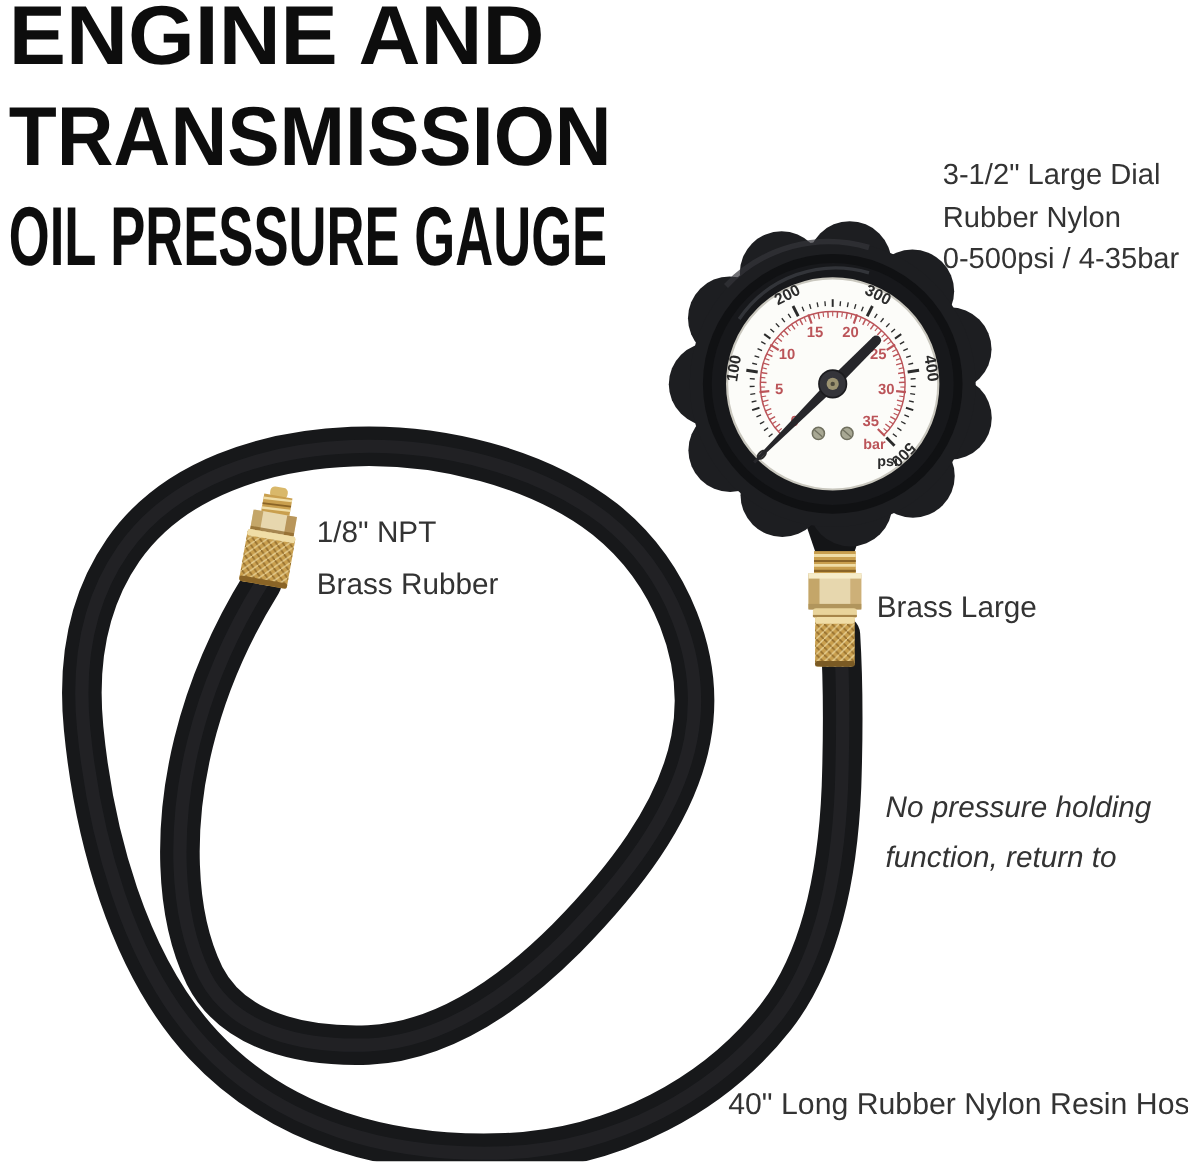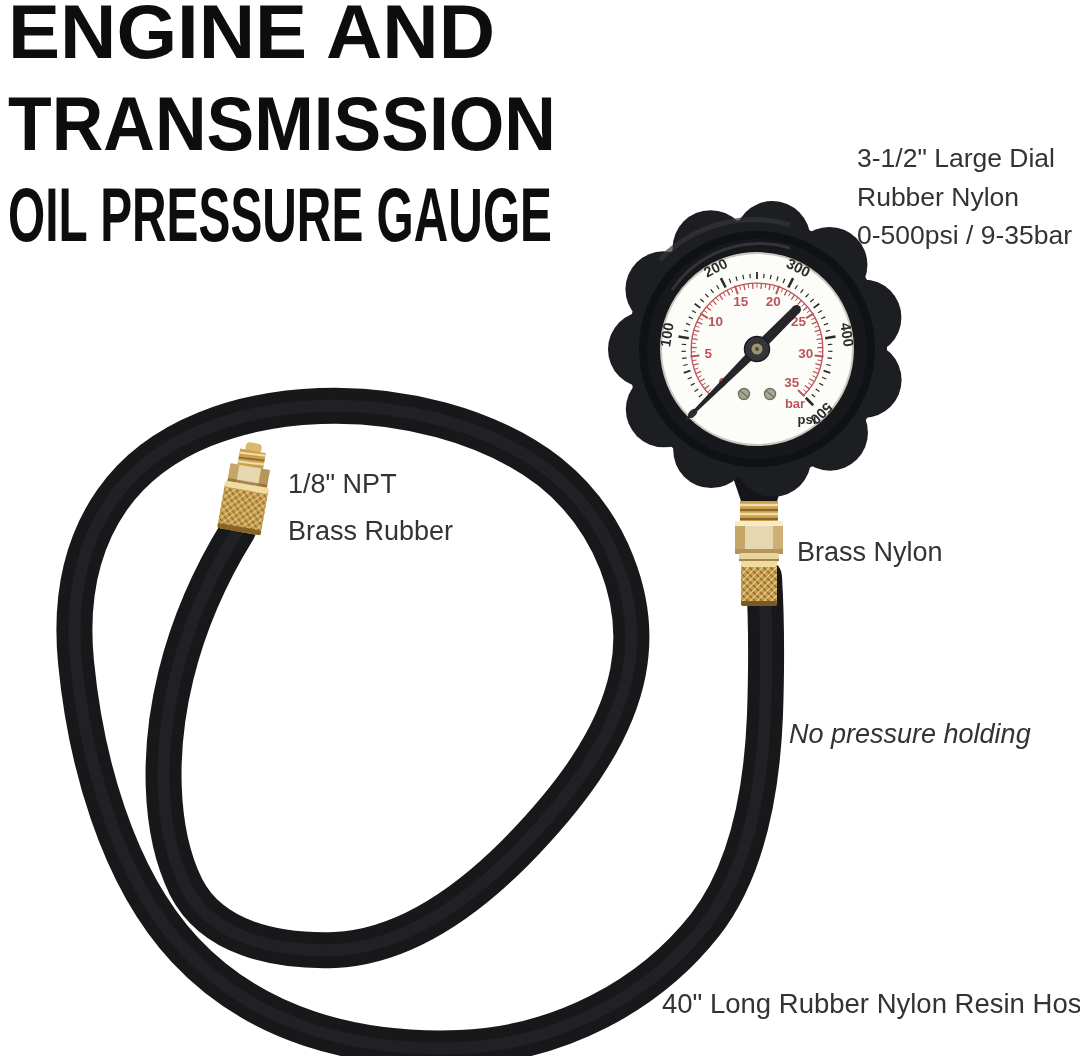--- a/index.html
+++ b/index.html
@@ -1,21 +1,21 @@
 <!DOCTYPE html>
 <html><head>
 <meta charset="utf-8">
 <style>
   html,body{margin:0;padding:0;background:#ffffff;}
   #stage{position:relative;width:1080px;height:1056px;background:#ffffff;overflow:hidden;
          font-family:"Liberation Sans",sans-serif;}
   #scene{position:absolute;left:0;top:0;}
   .ann{position:absolute;color:#333333;font-size:27px;line-height:45px;white-space:nowrap;}
   .ann.small{font-size:26.5px;line-height:38.5px;}
-  .ann.italic{font-style:italic;line-height:44.5px;}
+  .ann.italic{font-style:italic;line-height:44.5px;margin-left:16px;}
   .title-svg{position:absolute;left:0;top:0;}
   .title-svg text{font-family:"Liberation Sans",sans-serif;font-weight:700;}
   #gauge-scales text{font-family:"Liberation Sans",sans-serif;}
   .unit-label{font-weight:700;font-size:13px;text-anchor:middle;}
 </style>
 </head>
 <body>
 
 <div id="stage">
 
@@ -281,29 +281,30 @@
 
   <svg class="title-svg" width="600" height="270">
     <text x="8" y="58" font-size="76" textLength="487" lengthAdjust="spacingAndGlyphs" fill="#0d0d0d">ENGINE AND</text>
     <text x="8" y="150" font-size="76" textLength="548" lengthAdjust="spacingAndGlyphs" fill="#0d0d0d">TRANSMISSION</text>
     <text x="8" y="241" font-size="76" textLength="544" lengthAdjust="spacingAndGlyphs" fill="#0d0d0d">OIL PRESSURE GAUGE</text>
   </svg>
 
   <div class="ann small" style="left:857px;top:139px;">
     <div>3-1/2" Large Dial</div>
     <div>Rubber Nylon</div>
-    <div>0-500psi / 9-35bar</div>
+    <div>0-500psi / 4-35bar</div>
   </div>
 
   <div class="ann" style="left:288px;top:461px;line-height:47px;">
     <div>1/8" NPT</div>
     <div>Brass Rubber</div>
   </div>
 
-  <div class="ann" style="left:797px;top:530px;">Brass Nylon</div>
+  <div class="ann" style="left:797px;top:530px;">Brass Large</div>
 
   <div class="ann italic" style="left:789px;top:712px;">
     <div>No pressure holding</div>
+    <div>function, return to</div>
   </div>
 
   <div class="ann" style="left:662px;top:981px;font-size:27.5px;">40" Long Rubber Nylon Resin Hose</div>
 
 </div>
 
 </body></html>

